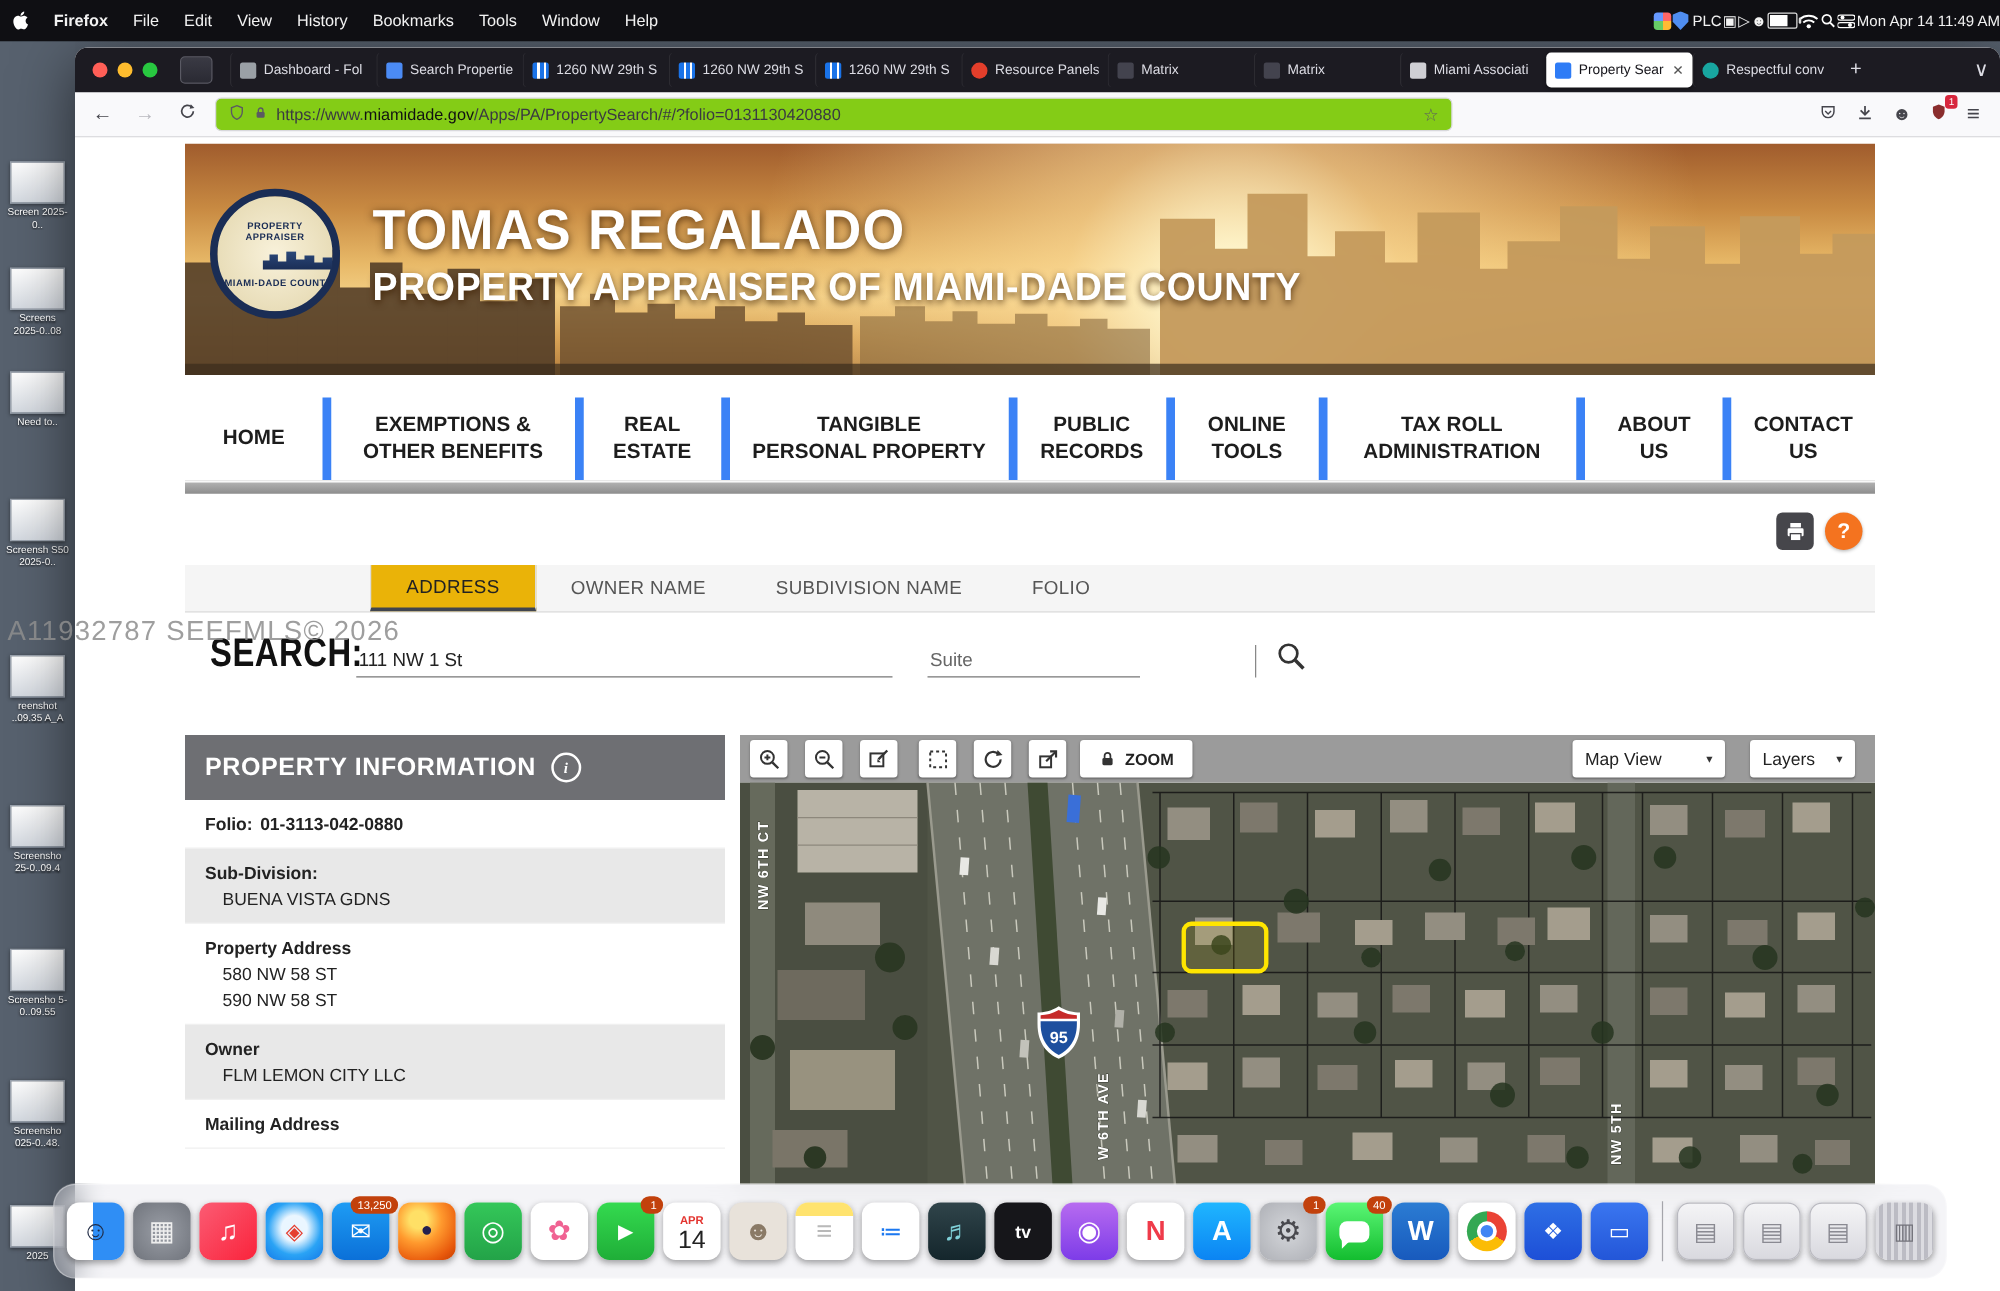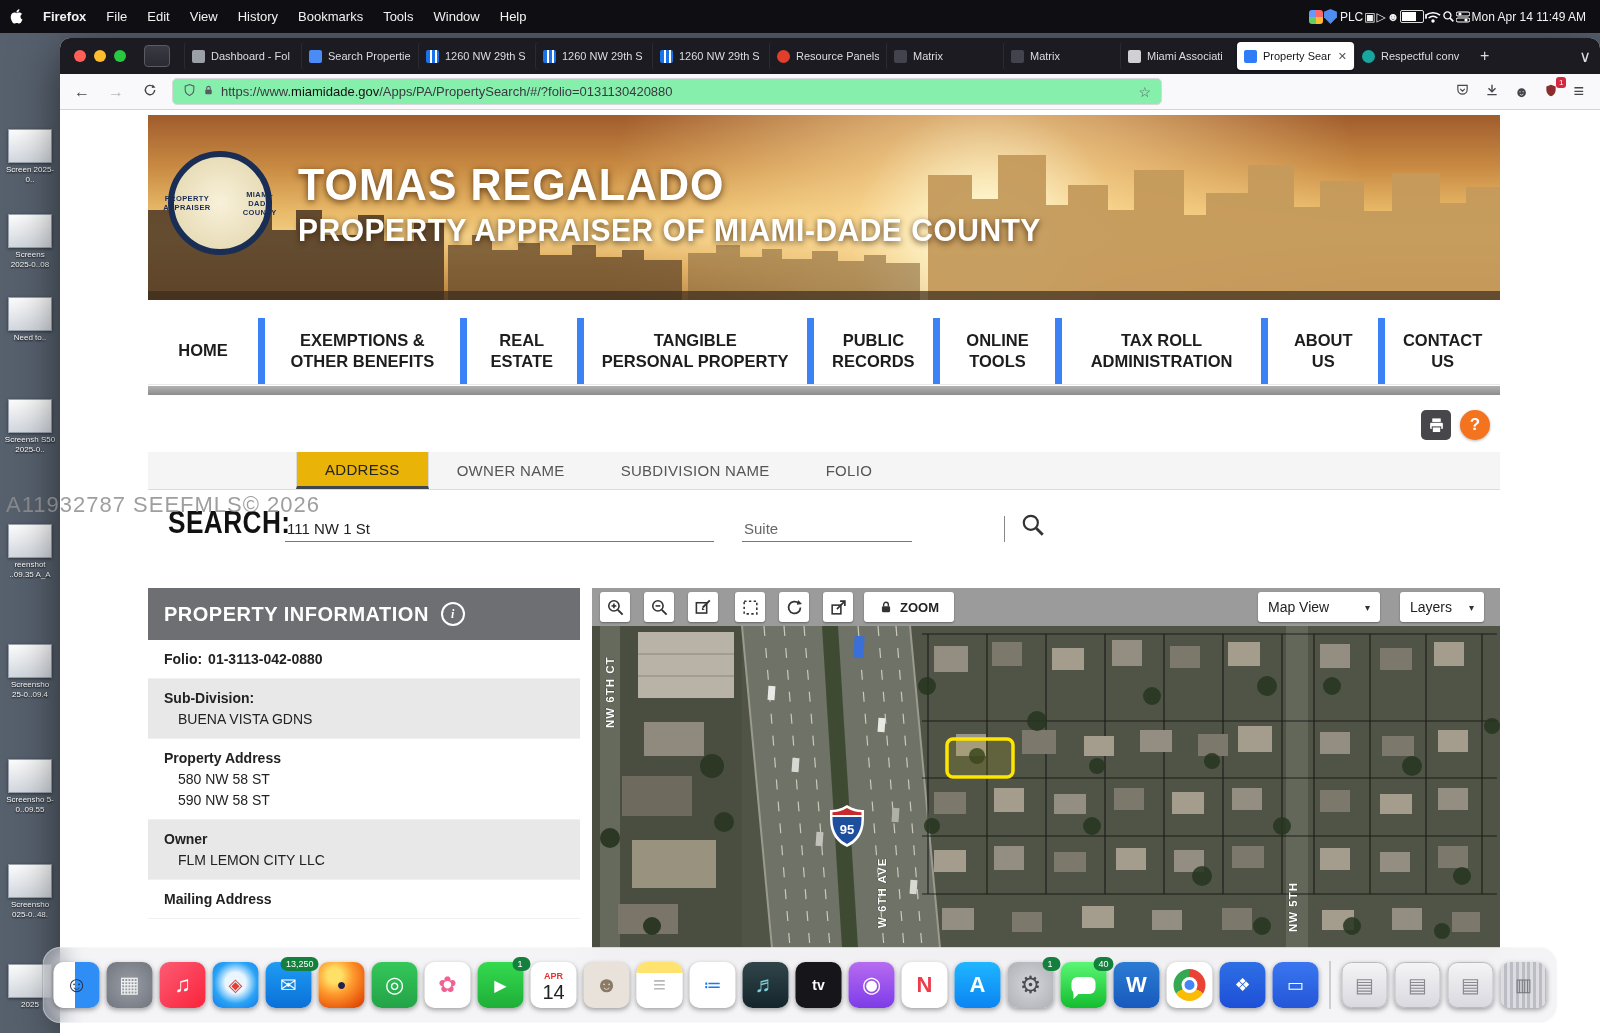--- a/index.html
+++ b/index.html
@@ -5,21 +5,21 @@
   html,body{margin:0;padding:0;width:1600px;height:1033px;overflow:hidden;
     font-family:"Liberation Sans",sans-serif;}
   body{background:linear-gradient(#57616e,#31353e);position:relative;}
 
   
   #menubar{position:absolute;top:0;left:0;width:1600px;height:33px;background:#0f0f13;
     color:#f2f2f2;display:flex;align-items:center;font-size:13px;z-index:30;}
   #menubar .mitem{padding:0 10px;cursor:default;}
   #menubar .app{font-weight:bold;}
   #menubar .spacer{flex:1;}
-  #menubar .mbright{display:flex;align-items:center;gap:1px;padding-right:14px;font-size:12px;}
+  #menubar .mbright{display:flex;align-items:center;gap:1px;font-size:12px;}
   .mb-ic{display:inline-flex;align-items:center;justify-content:center;}
   .plc-shield{width:13px;height:15px;background:#4f8df0;clip-path:polygon(50% 0,100% 18%,100% 55%,50% 100%,0 55%,0 18%);margin-right:3px;}
   .ext-grid{width:14px;height:14px;border-radius:3px;background:conic-gradient(#f66 0 25%,#fb3 25% 50%,#6c6 50% 75%,#69f 75%);}
   .battery{width:22px;height:11px;border:1px solid #ddd;border-radius:2px;position:relative;}
   .battery:before{content:"";position:absolute;left:1px;top:1px;bottom:1px;width:62%;background:#fff;}
   .battery:after{content:"";position:absolute;right:-4px;top:3px;width:2px;height:5px;background:#ddd;border-radius:1px;}
 
   
   #desktop-strip{position:absolute;left:0;top:33px;width:60px;bottom:0;background:#57616e;z-index:5;}
   .dt{position:absolute;left:4px;width:52px;text-align:center;margin-top:36px;}
@@ -44,38 +44,38 @@
   .fv{width:13px;height:13px;border-radius:2px;flex:0 0 auto;}
   .fv0{background:#9aa0a6;}.fv1{background:#4b8bf5;}
   .fv2,.fv3,.fv4{background:linear-gradient(90deg,#1a73e8 0 30%,#fff 30% 45%,#1a73e8 45% 72%,#fff 72% 84%,#1a73e8 84%);}
   .fv5{background:#e33e2b;border-radius:50%;}.fv6,.fv7{background:#43434e;}
   .fv8{background:#cfcfd4;}.fv9{background:#2e7cf6;}.fv10{background:#18a6a0;border-radius:50%;}
   .tbbtn{color:#dcdce4;font-size:16px;padding:0 9px;flex:0 0 auto;}
 
   #toolbar{position:absolute;top:36px;left:0;width:100%;height:36px;background:#f9f9fb;
     border-bottom:1px solid #d4d4d8;display:flex;align-items:center;padding:0 10px;gap:10px;box-sizing:border-box;}
   .navbtn{font-size:16px;color:#45454c;width:24px;text-align:center;flex:0 0 auto;}
-  .urlfield{display:flex;align-items:center;gap:7px;background:#86efac;border:1px solid #d8d8dc;border-radius:5px;
+  .urlfield{display:flex;align-items:center;gap:7px;background:#84cc16;border:1px solid #d8d8dc;border-radius:5px;
     height:27px;padding:0 10px;width:990px;font-size:13px;color:#3a3a41;box-sizing:border-box;flex:0 0 auto;}
   .urlfield .dom{color:#111;}
   .urlfield .star{margin-left:auto;color:#5a5a62;font-size:14px;}
   .tb-right{display:flex;align-items:center;gap:15px;margin-left:auto;color:#45454c;font-size:15px;padding-right:6px;}
   .ubadge{position:absolute;top:-6px;right:-8px;background:#d7263d;color:#fff;font-size:8px;border-radius:3px;padding:1px 3px;}
 
   
   #page{position:absolute;left:0;top:72px;width:1540px;height:923px;background:#fff;overflow:hidden;}
 
   .banner{position:absolute;left:88px;top:5px;width:1352px;height:185px;overflow:hidden;
     background:
       radial-gradient(circle at 62% 68%, rgba(255,246,205,.95) 0 5%, rgba(255,224,158,.6) 16%, rgba(255,205,125,0) 45%),
       linear-gradient(180deg,#a05c2d 0%,#c88a42 28%,#e8b968 52%,#f3cf85 66%,#d9a356 84%,#b27c3c 100%);}
   .banner svg{position:absolute;left:0;bottom:0;}
   .logo-badge{position:absolute;left:20px;top:36px;width:104px;height:104px;border-radius:50%;
     border:6px solid #1a2d55;background:radial-gradient(#f8f1da,#e2d5ab);box-sizing:border-box;
-    display:flex;flex-direction:row;align-items:center;justify-content:center;gap:16px;}
+    display:flex;flex-direction:column;align-items:flex-end;justify-content:center;gap:6px;}
   .logo-badge .lt{font-size:7.5px;font-weight:bold;color:#1a2d55;letter-spacing:.4px;text-align:center;}
   .logo-badge .lsky{width:56px;height:16px;background:linear-gradient(#2c4a7c,#1a2d55);
     clip-path:polygon(0 100%,0 55%,10% 55%,10% 25%,22% 25%,22% 60%,34% 60%,34% 10%,48% 10%,48% 50%,60% 50%,60% 30%,74% 30%,74% 65%,86% 65%,86% 40%,100% 40%,100% 100%);}
   .banner-title{position:absolute;left:150px;top:44px;color:#fff;font-size:43px;font-weight:bold;
     letter-spacing:1px;text-shadow:0 2px 7px rgba(60,30,0,.8);transform:scaleY(1.05);transform-origin:left top;}
   .banner-sub{position:absolute;left:150px;top:98px;color:#fff;font-size:30px;font-weight:bold;
     letter-spacing:.5px;text-shadow:0 2px 6px rgba(60,30,0,.8);transform:scaleY(1.05);transform-origin:left top;}
 
   .mainnav{position:absolute;left:88px;top:208px;width:1352px;height:66px;display:flex;
     border-bottom:1px solid #e8e8e8;}
@@ -140,22 +140,22 @@
   #watermark{position:absolute;left:6px;top:492px;font-size:22px;color:#8e8e8e;opacity:.85;
     letter-spacing:1px;z-index:40;white-space:nowrap;}
 
   
   #dock{position:absolute;left:50%;transform:translateX(-50%);bottom:10px;height:62px;
     background:rgba(225,227,233,.38);border:1px solid rgba(255,255,255,.35);border-radius:18px;
     display:flex;align-items:center;gap:7px;padding:6px 10px;z-index:60;backdrop-filter:blur(12px);}
   .dock-item{position:relative;width:46px;height:46px;flex:0 0 auto;}
   .di{width:46px;height:46px;border-radius:10px;display:flex;align-items:center;justify-content:center;
     font-size:22px;color:#fff;box-shadow:0 2px 5px rgba(0,0,0,.35);box-sizing:border-box;}
-  .badge{position:absolute;top:-5px;right:-7px;background:#15803d;color:#fff;border-radius:10px;
-    font-size:9px;padding:2px 5px;min-width:8px;text-align:left;z-index:2;}
+  .badge{position:absolute;top:-5px;right:-7px;background:#c2410c;color:#fff;border-radius:10px;
+    font-size:9px;padding:2px 5px;min-width:8px;text-align:right;z-index:2;}
   .dsep{width:1px;height:48px;background:rgba(70,70,80,.45);margin:0 4px;flex:0 0 auto;}
   .di-finder{background:linear-gradient(90deg,#fff 0 46%,#2f8ef5 46%);color:#1f2a44;}
   .di-launchpad{background:radial-gradient(#9a9ea6,#70747c);color:#eee;}
   .di-music{background:linear-gradient(135deg,#fb5c74,#fa233b);}
   .di-safari{background:radial-gradient(circle at 50% 45%,#eaf6ff 0 30%,#2aa3f5 62%,#1479e8);color:#e53e30;font-size:18px;}
   .di-mail{background:linear-gradient(#1e9cf4,#0b70d8);font-size:20px;}
   .di-firefox{background:radial-gradient(circle at 35% 30%,#ffe066 0 16%,#ff9a2e 42%,#e8590c 78%,#c43c00);color:#23204f;font-size:16px;}
   .di-findmy{background:linear-gradient(#34c759,#23a348);}
   .di-photos{background:#fff;color:#f06292;}
   .di-facetime{background:linear-gradient(#34da4f,#1fae38);font-size:16px;}

